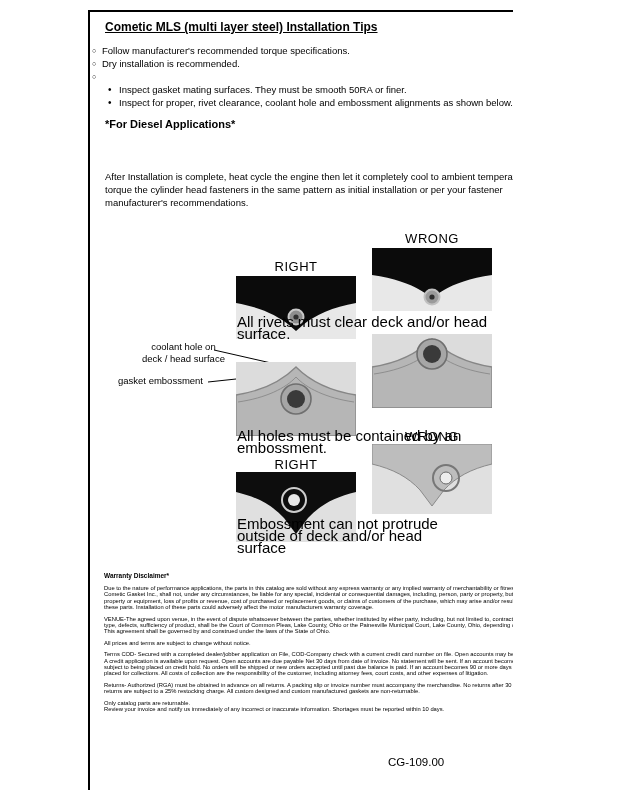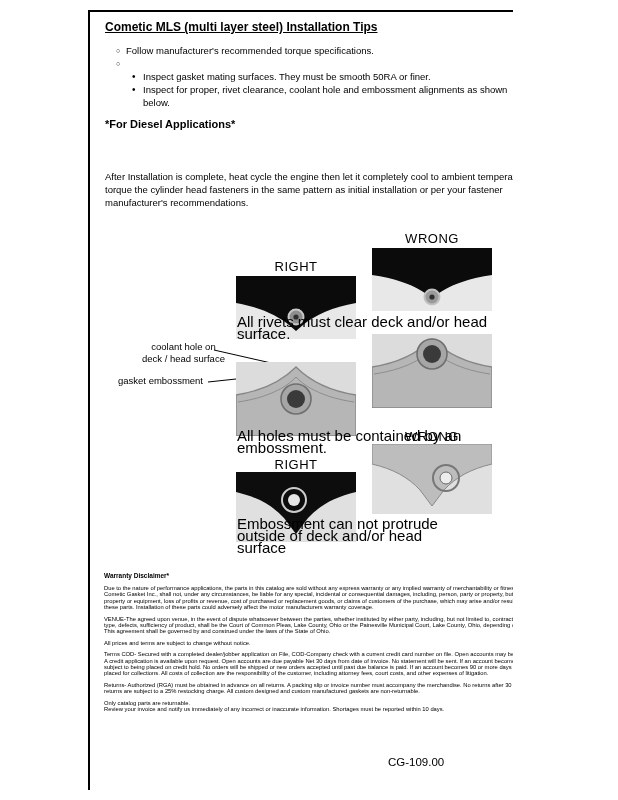--- a/index.html
+++ b/index.html
@@ -3,21 +3,21 @@
 <meta charset="utf-8">
 <style>
   html,body{margin:0;padding:0;background:#ffffff;}
   body{width:618px;height:800px;font-family:"Liberation Sans",sans-serif;color:#000;}
   .page{position:relative;width:513px;height:800px;background:#fff;overflow:hidden;}
   .border-top{position:absolute;left:88px;top:10px;width:524px;height:2px;background:#000;}
   .border-left{position:absolute;left:88px;top:10px;width:2px;height:780px;background:#000;}
 
   .title{position:absolute;left:105px;top:20px;margin:0;font-size:12px;font-weight:bold;text-decoration:underline;}
 
-  .bullets{position:absolute;left:116px;top:44px;font-size:9.5px;}
+  .bullets{position:absolute;left:92px;top:44px;font-size:9.5px;}
   .bullet{display:flex;height:13px;line-height:13px;}
   .bullet .mk{width:10px;flex:0 0 10px;font-size:7px;line-height:13px;}
   .bullet.sub{margin-left:16px;}
   .bullet.sub .mk{font-size:10px;width:11px;flex:0 0 11px;}
 
   .diesel-head{position:absolute;left:105px;top:118px;margin:0;font-size:11px;font-weight:bold;}
   .para{position:absolute;left:105px;width:462px;margin:0;font-size:9.5px;line-height:13px;}
   .para1{top:136px;}
   .para2{top:170px;}
   .note{position:absolute;left:105px;top:215px;font-size:9.5px;}
@@ -56,20 +56,24 @@
 <div class="page">
   <div class="border-top"></div>
   <div class="border-left"></div>
 
   <h1 class="title">Cometic MLS (multi layer steel) Installation Tips</h1>
 
   <div class="bullets">
     <div class="bullet">
       <span class="mk">○</span>
       <span>Follow manufacturer's recommended torque specifications.</span>
+    </div>
+    <div class="bullet">
+      <span class="mk">○</span>
+      <span>Dry installation is recommended.</span>
     </div>
     <div class="bullet">
       <span class="mk">○</span>
     </div>
     <div class="bullet sub">
       <span class="mk">•</span>
       <span>Inspect gasket mating surfaces.  They must be smooth 50RA or finer.</span>
     </div>
     <div class="bullet sub">
       <span class="mk">•</span>

